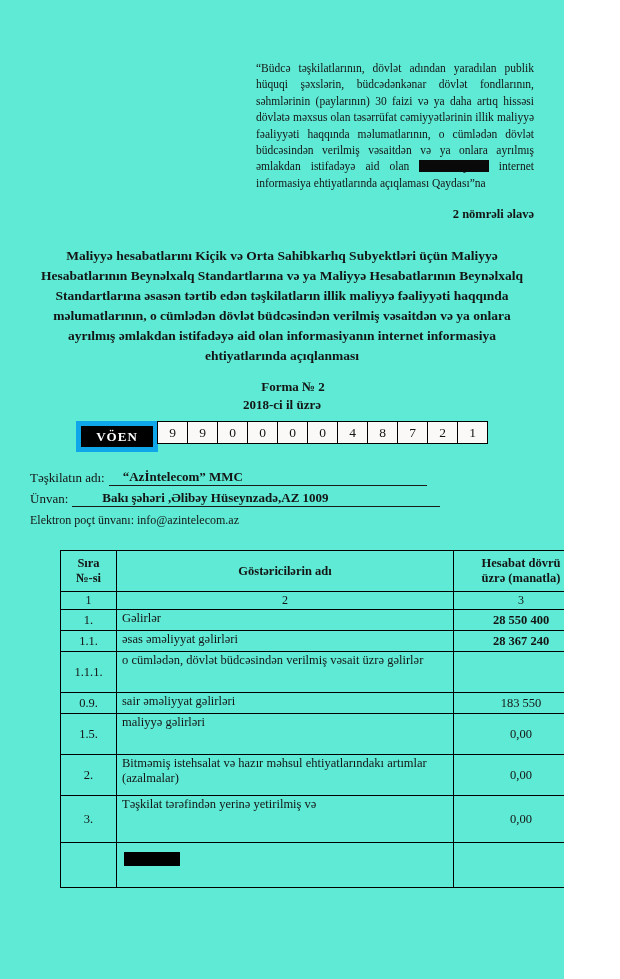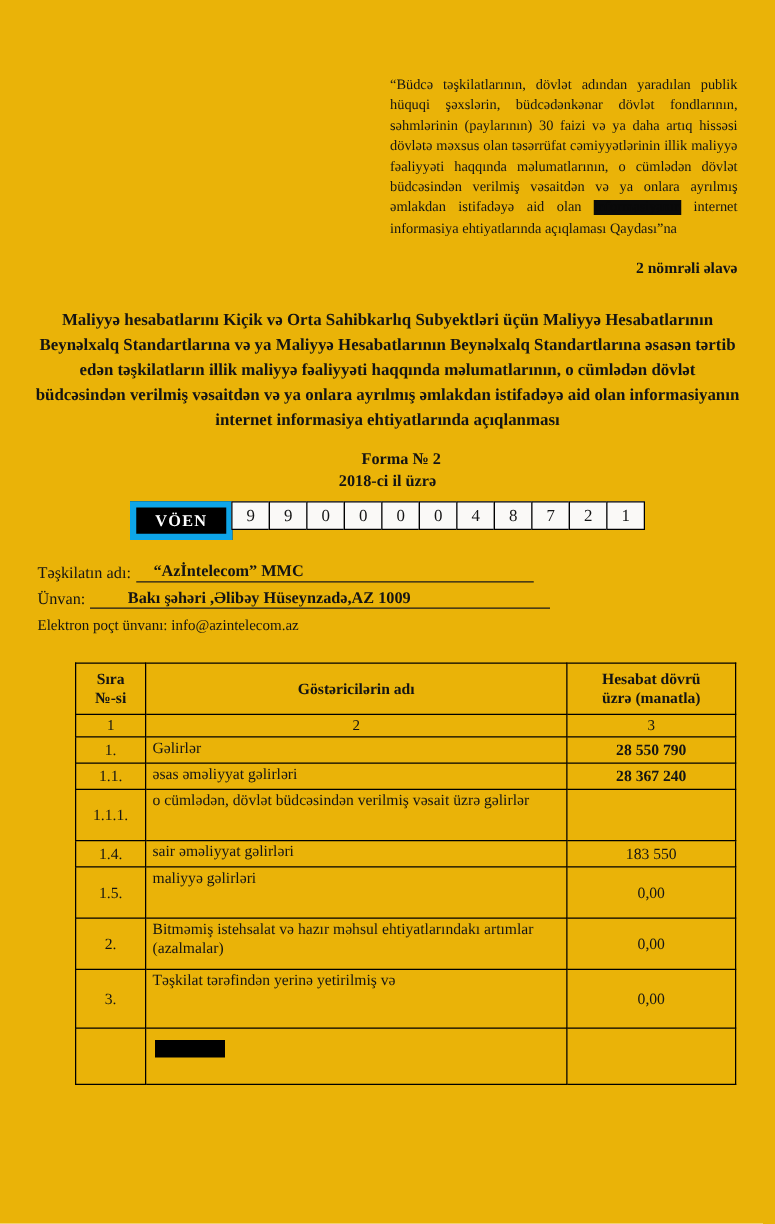--- a/index.html
+++ b/index.html
@@ -1,21 +1,21 @@
 <!DOCTYPE html>
 <html><head>
 <meta charset="utf-8">
 <style>
   html, body { margin: 0; padding: 0; background: #ffffff; }
   .page {
     position: relative;
-    width: 620px;
+    width: 564px;
     height: 979px;
     overflow: hidden;
-    background: #eab308;
+    background: #5eead4;
     font-family: "Liberation Serif", "DejaVu Serif", serif;
     color: #141414;
     -webkit-font-smoothing: antialiased;
   }
 
   
   .quote {
     width: 278px;
     margin: 60px 30px 0 auto;
     font-size: 11.5px;
@@ -201,34 +201,34 @@
       <tr class="numrow">
         <td>1</td>
         <td>2</td>
         <td>3</td>
       </tr>
     </thead>
     <tbody>
       <tr class="h-s">
         <td class="c-no">1.</td>
         <td class="c-name">Gəlirlər</td>
-        <td class="c-val bold">28 550 790</td>
+        <td class="c-val bold">28 550 400</td>
       </tr>
       <tr class="h-s">
         <td class="c-no">1.1.</td>
         <td class="c-name">əsas əməliyyat gəlirləri</td>
         <td class="c-val bold">28 367 240</td>
       </tr>
       <tr class="h-l">
         <td class="c-no">1.1.1.</td>
         <td class="c-name">o cümlədən, dövlət büdcəsindən verilmiş vəsait üzrə gəlirlər</td>
         <td class="c-val"></td>
       </tr>
       <tr class="h-s">
-        <td class="c-no">1.4.</td>
+        <td class="c-no">0.9.</td>
         <td class="c-name">sair əməliyyat gəlirləri</td>
         <td class="c-val">183 550</td>
       </tr>
       <tr class="h-l">
         <td class="c-no">1.5.</td>
         <td class="c-name">maliyyə gəlirləri</td>
         <td class="c-val">0,00</td>
       </tr>
       <tr class="h-l">
         <td class="c-no">2.</td>

